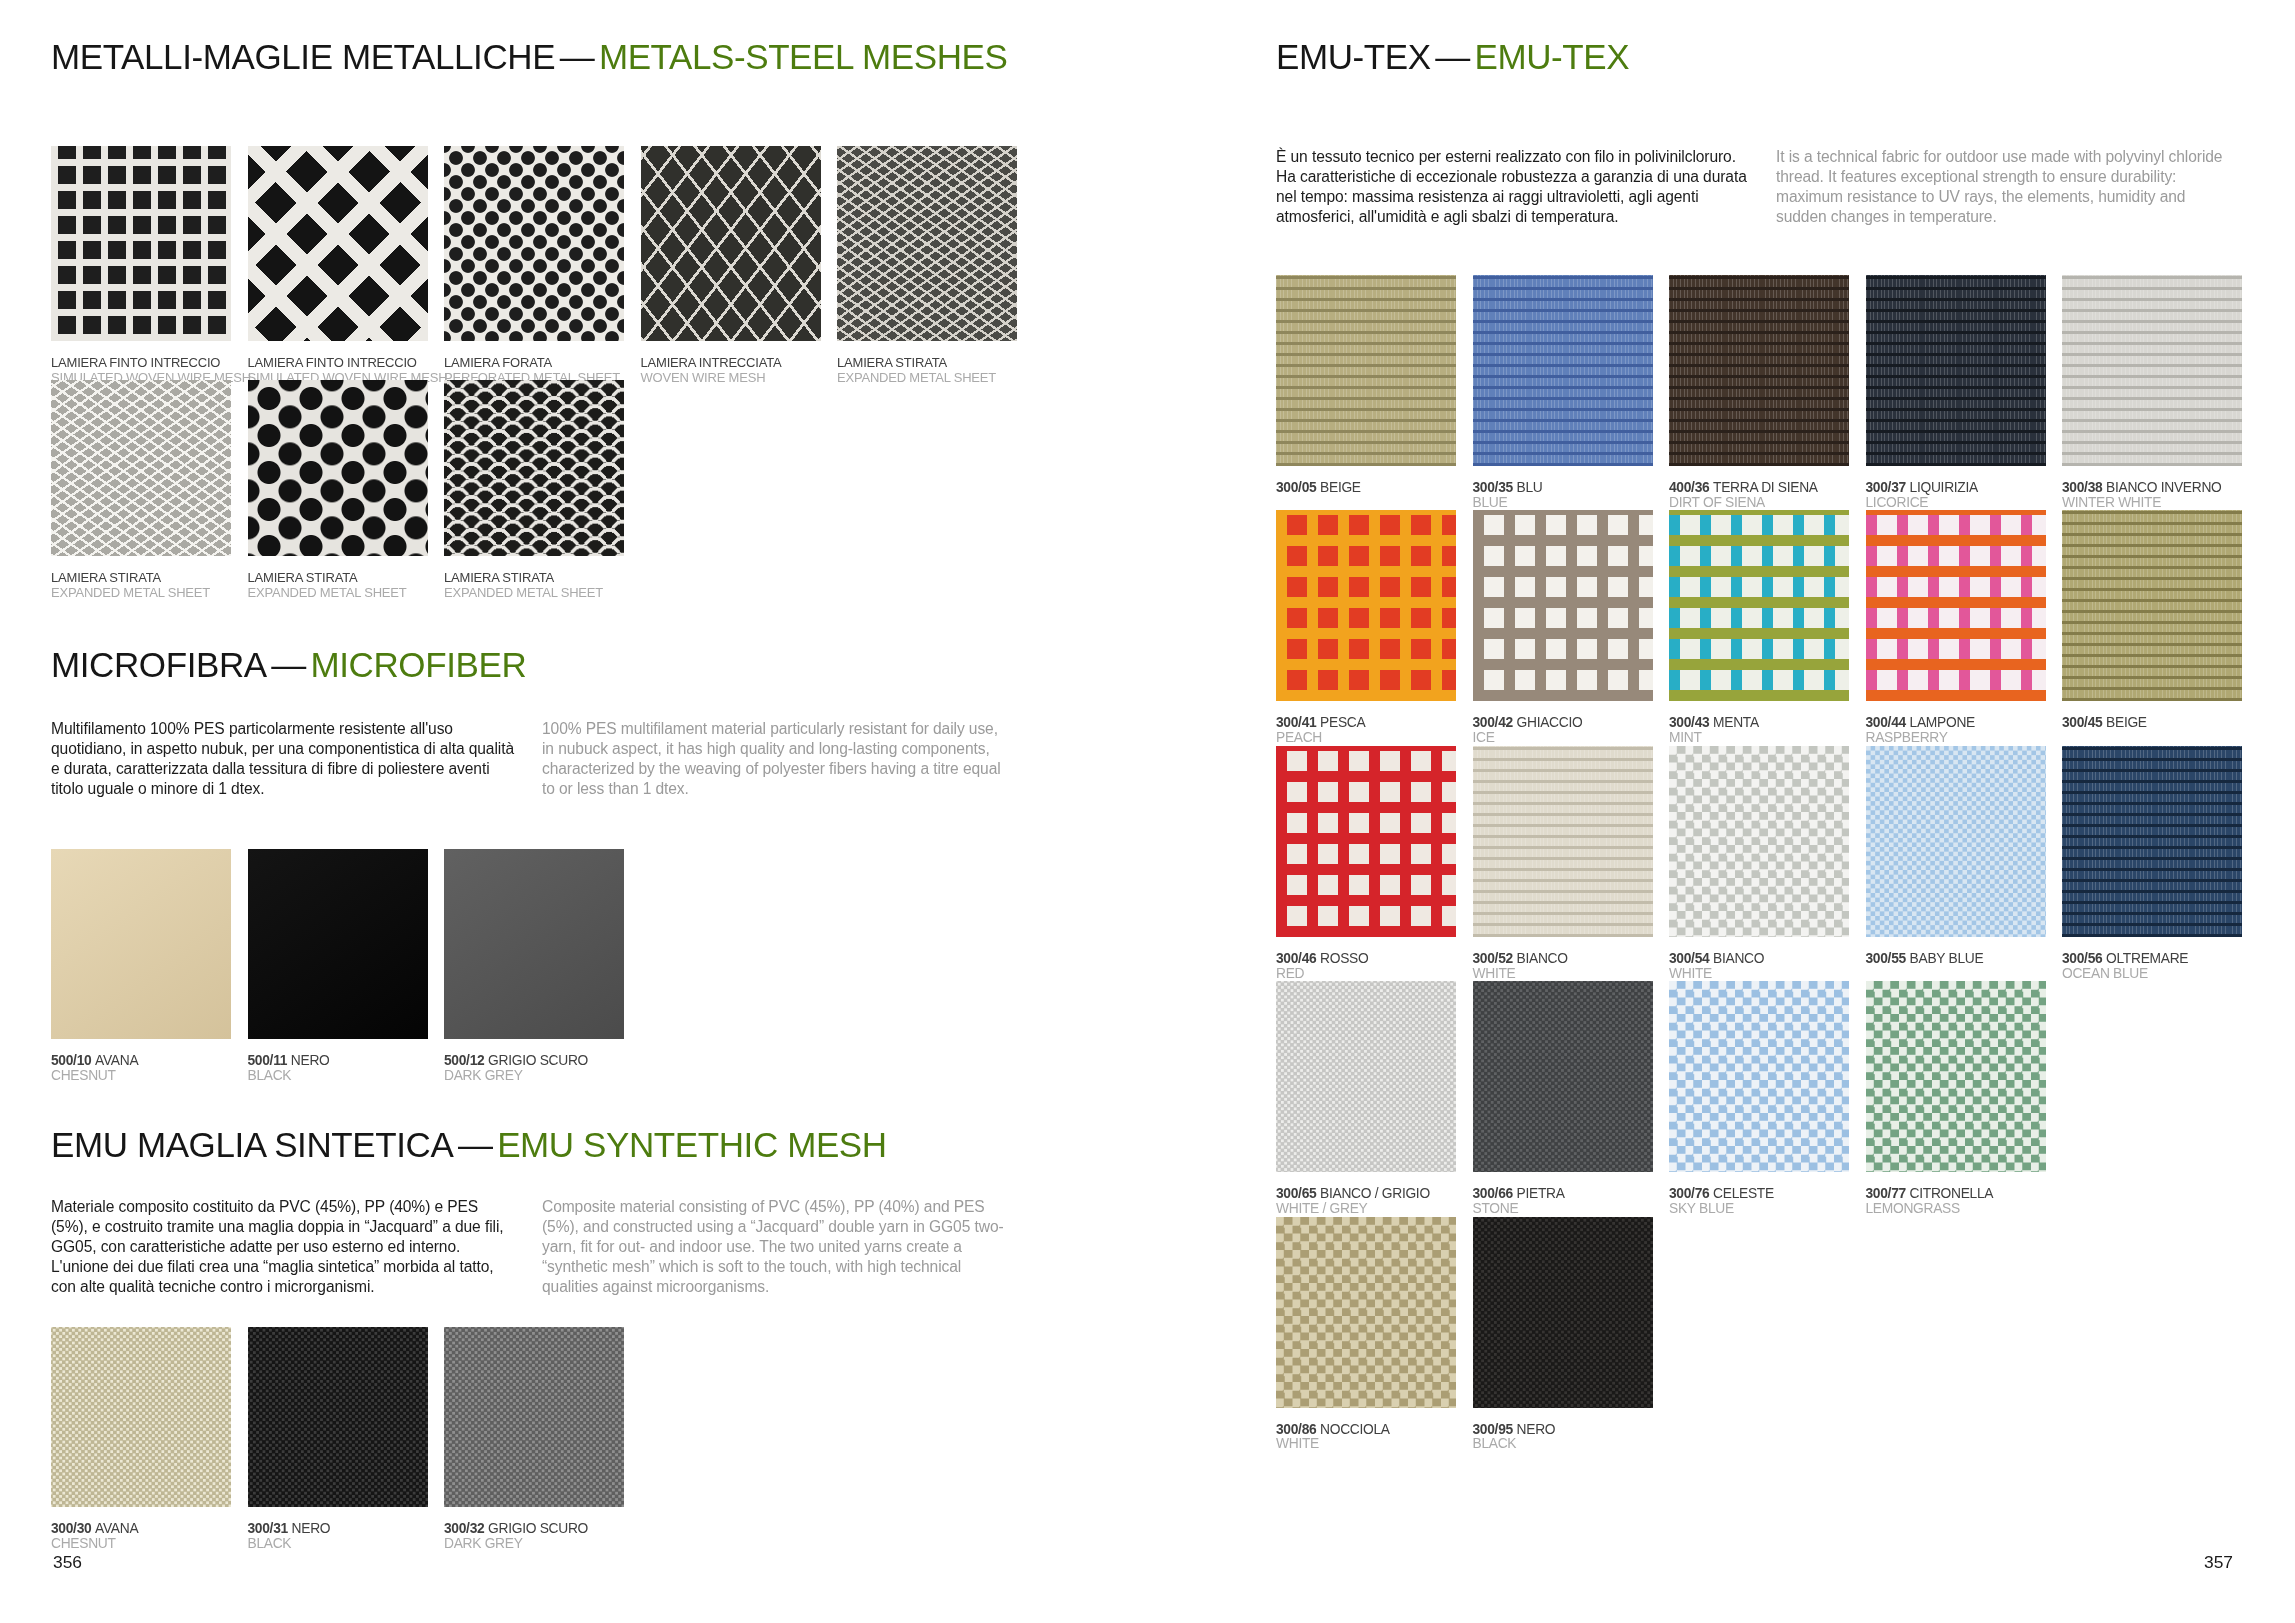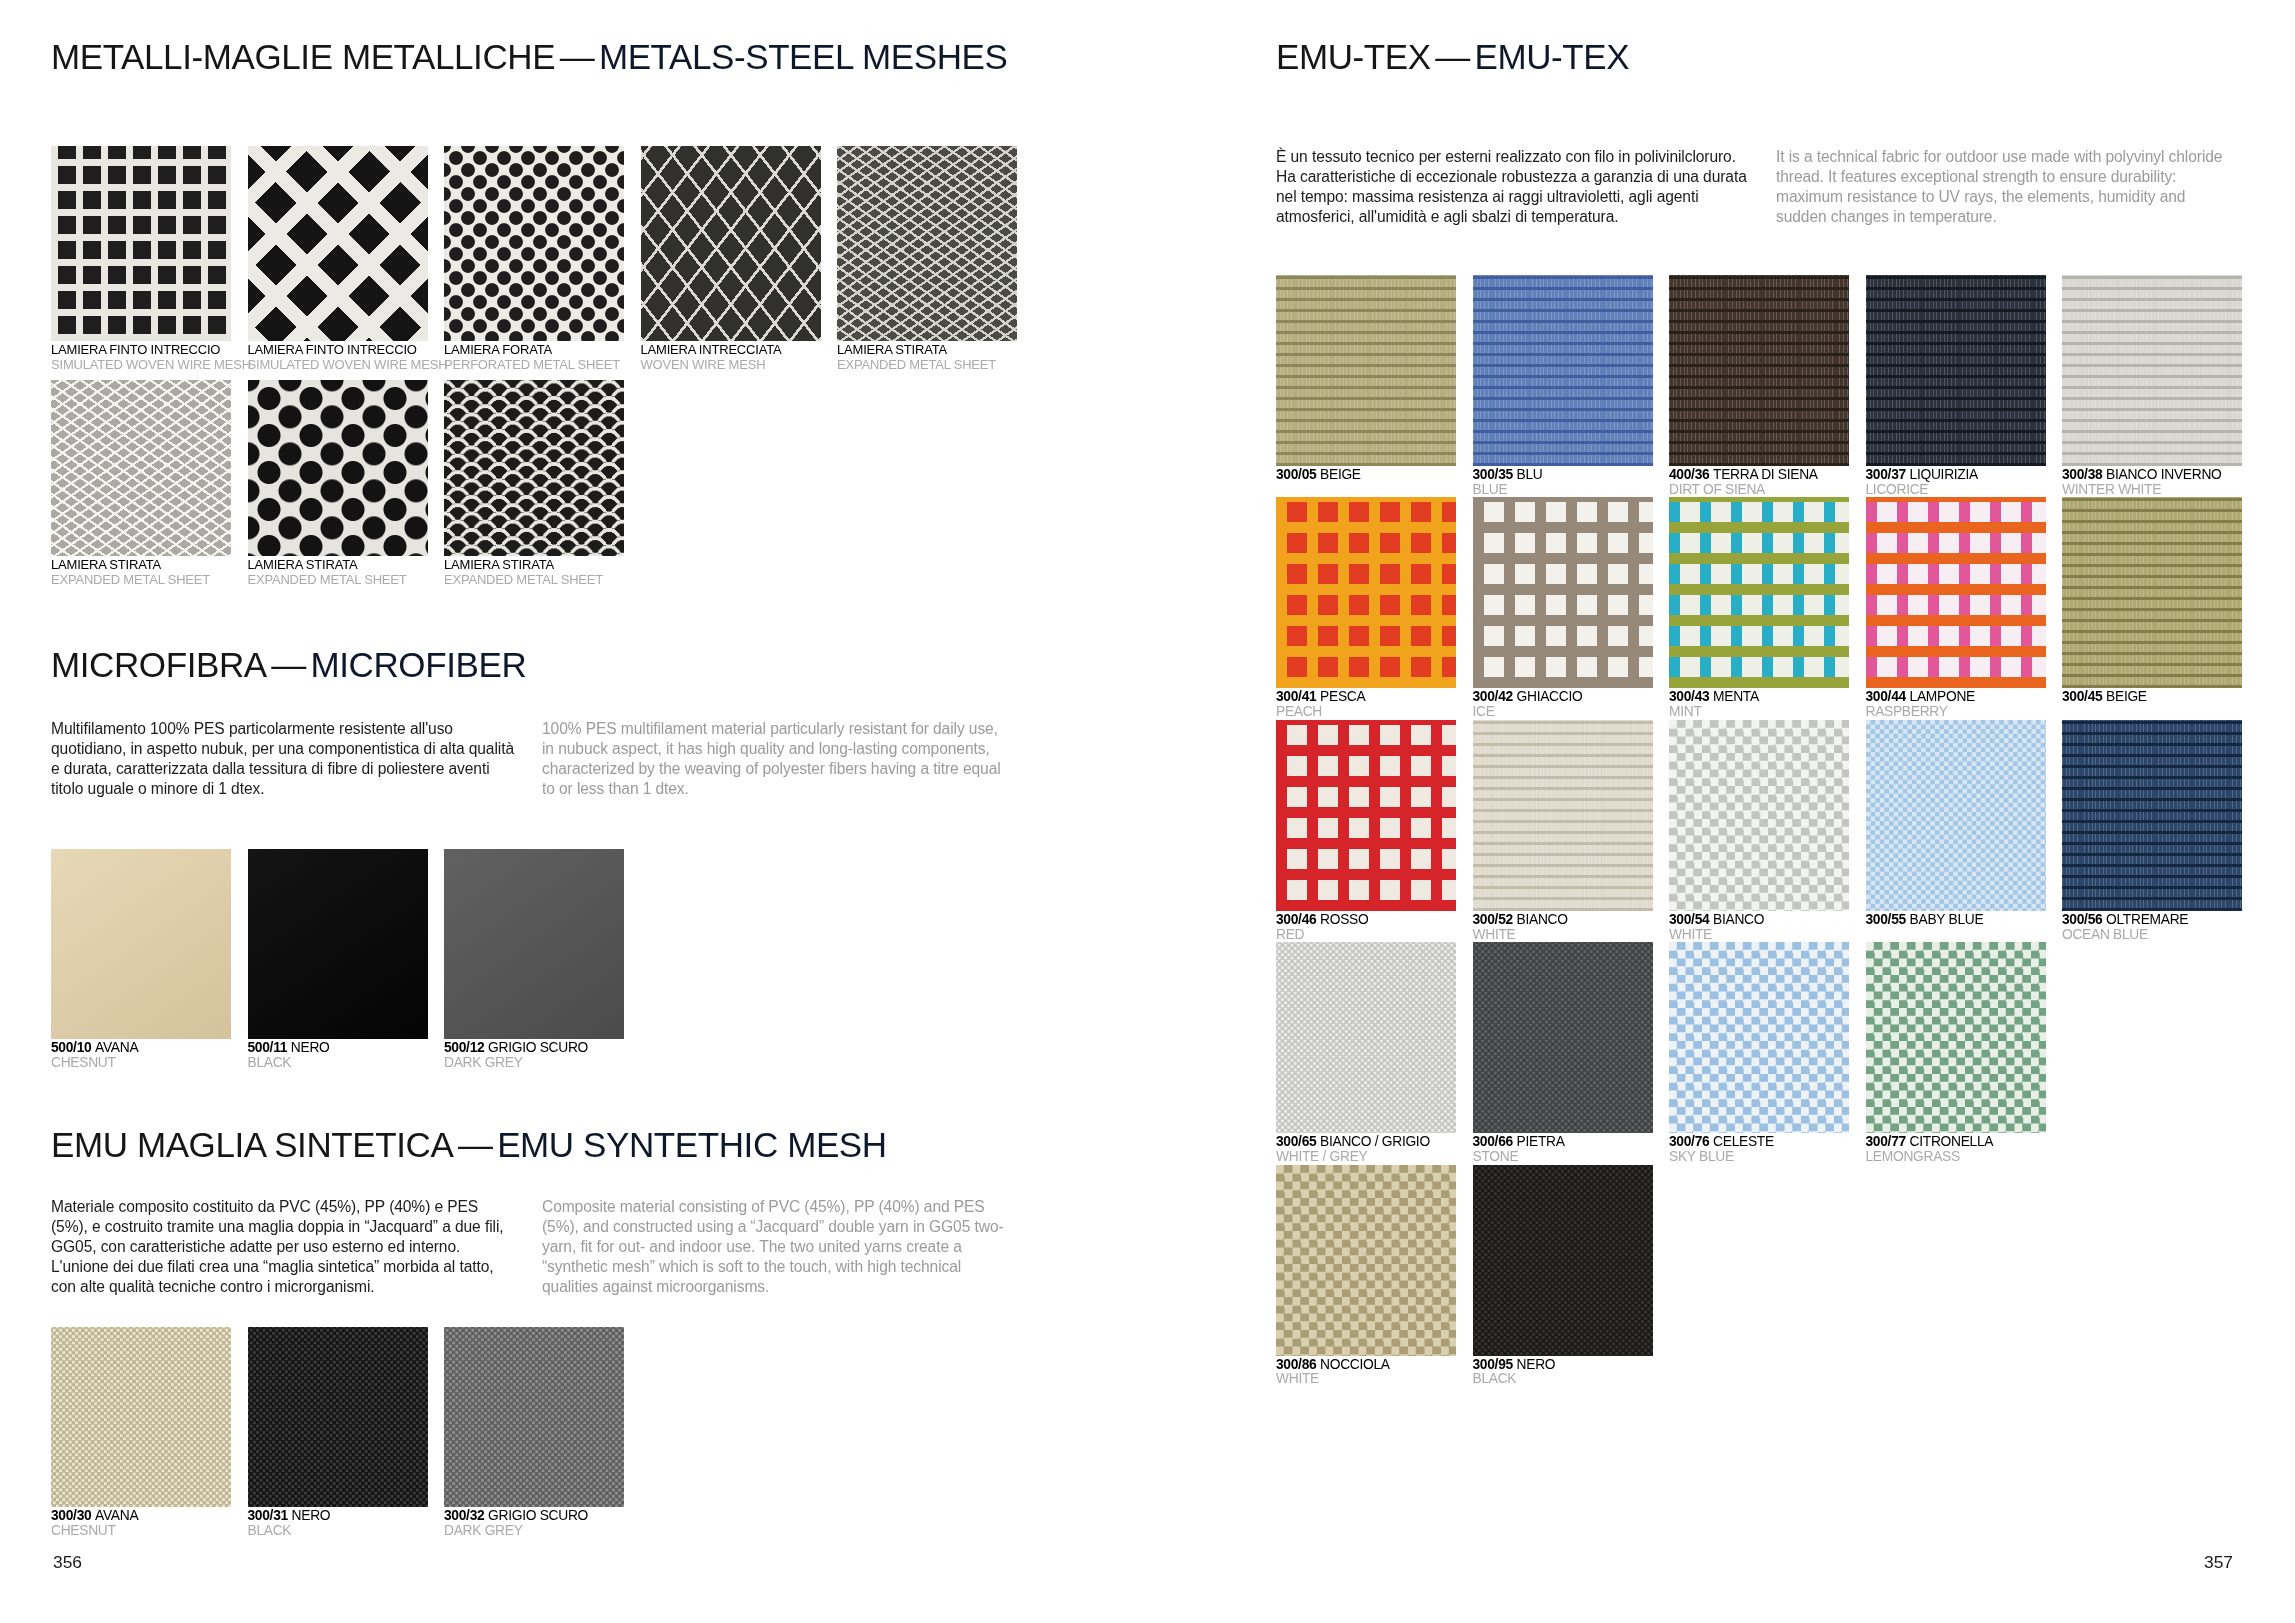--- a/index.html
+++ b/index.html
@@ -2,34 +2,34 @@
 <html style="font-size:14.7px"><head>
 <meta charset="utf-8">
 <style>
   html,body{margin:0;padding:0;background:#ffffff;}
   #canvas{position:relative;width:2296px;height:1624px;background:#ffffff;overflow:hidden;
           font-family:"Liberation Sans","DejaVu Sans",sans-serif;color:#1a1a1a;}
   .abs{position:absolute;}
 
   h1.sec{margin:0;font-size:35px;font-weight:400;letter-spacing:-0.4px;color:#161616;white-space:nowrap;}
   h1.sec .t-dash{color:#161616;margin:0 4.6px;}
-  h1.sec .t-en{color:#0f172a;}
+  h1.sec .t-en{color:#4d7c0f;}
 
   p.para{margin:0;font-size:15.6px;line-height:20px;letter-spacing:-0.1px;}
   p.para.it{color:#1c1c1c;}
   p.para.en{color:#9b9b9b;}
 
   .srow{display:flex;gap:16.5px;align-items:flex-start;}
   .cell{width:180px;flex:0 0 180px;}
   .swatch{width:180px;height:191px;}
   .h212 .swatch{height:195px;}
   .h192 .swatch{height:176px;}
   .h207 .swatch{height:190px;}
   .h196 .swatch{height:180px;}
-  .lbl{margin-top:2px;font-size:13.8px;line-height:14.7px;color:#000000;letter-spacing:-0.3px;white-space:nowrap;}
+  .lbl{margin-top:15px;font-size:13.8px;line-height:14.7px;color:#404040;letter-spacing:-0.3px;white-space:nowrap;}
   .lbl .code{font-weight:700;}
   .lbl .code:not(:empty){margin-right:3.7px;}
   .lbl2{font-size:13.8px;line-height:14.7px;color:#aaaaaa;letter-spacing:-0.3px;white-space:nowrap;min-height:14.7px;}
   .metal .lbl,.metal .lbl2{font-size:13px;letter-spacing:-0.2px;}
 
   .pagenum{font-size:17.4px;color:#1a1a1a;}
 
   
   .p-grid{background-color:var(--c2);
     background-image:repeating-linear-gradient(0deg,var(--c1) 0 7.3px,transparent 7.3px 25px),

